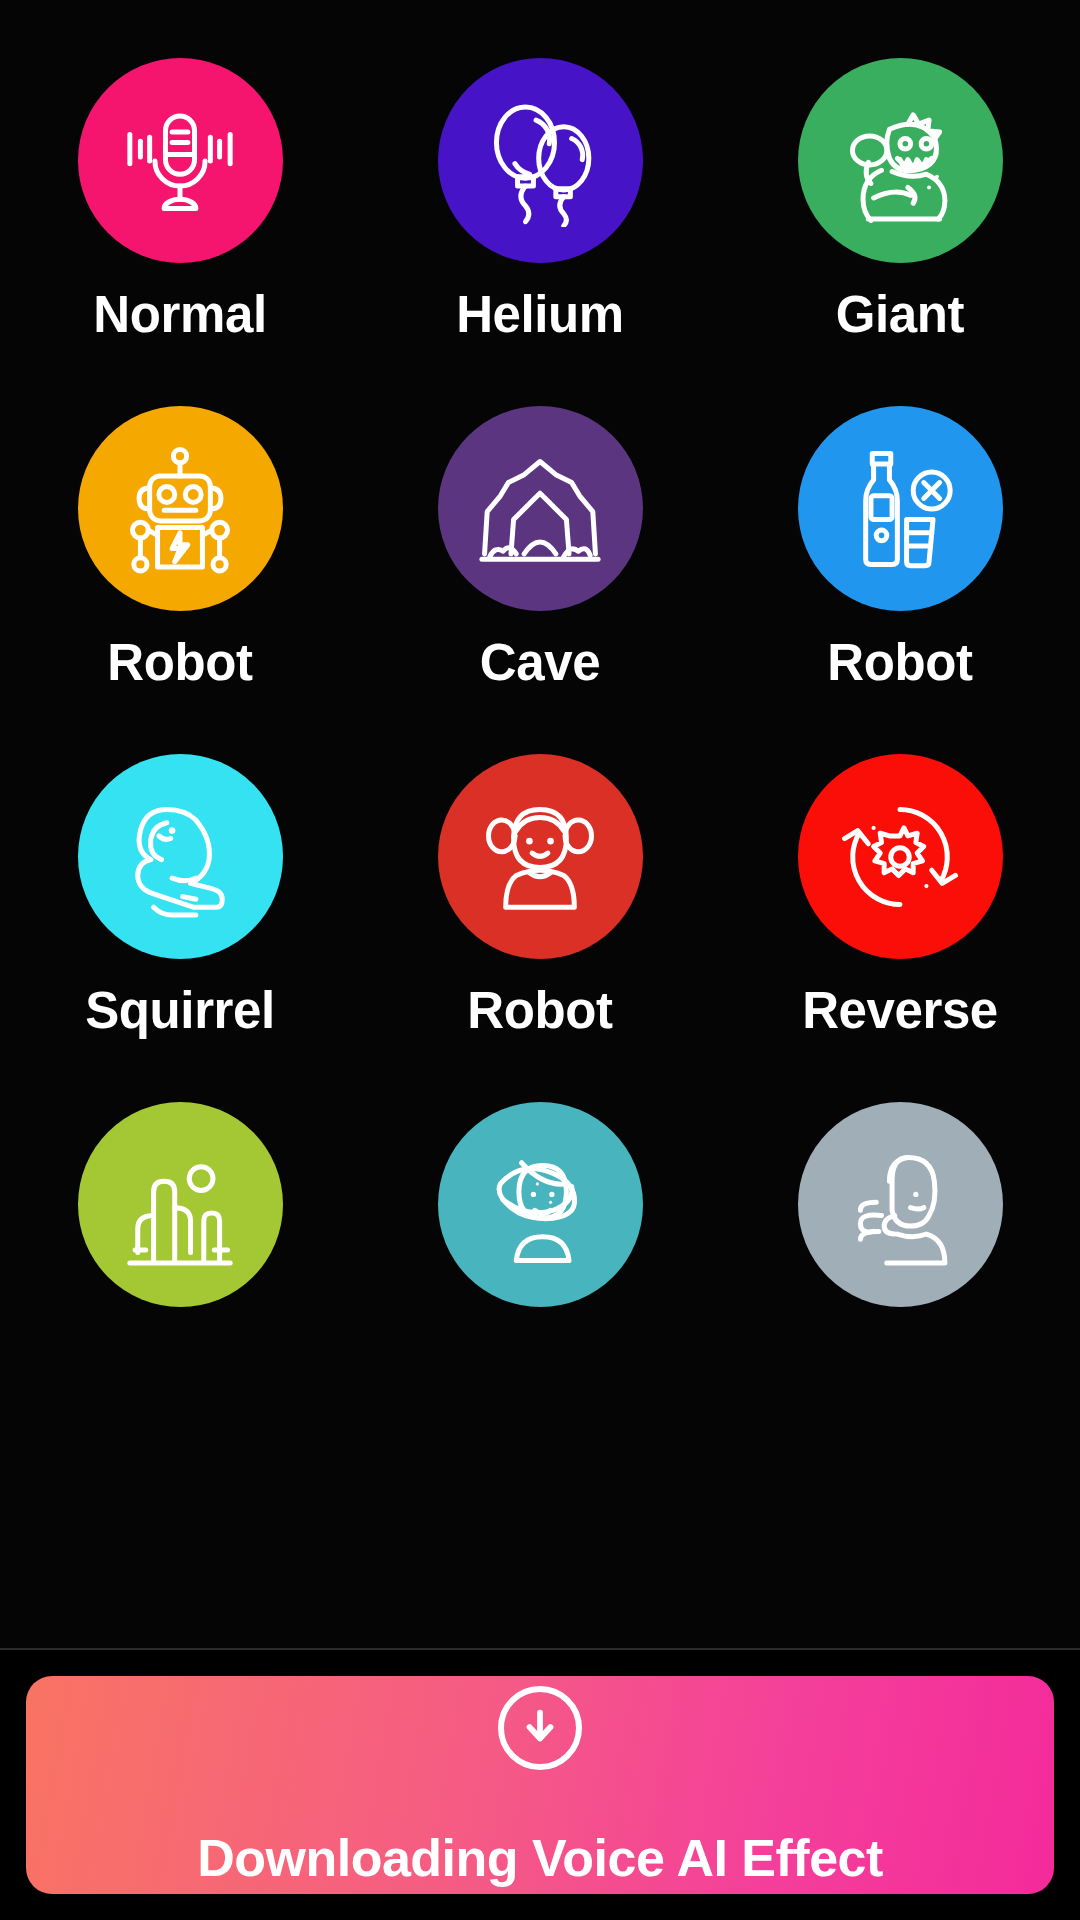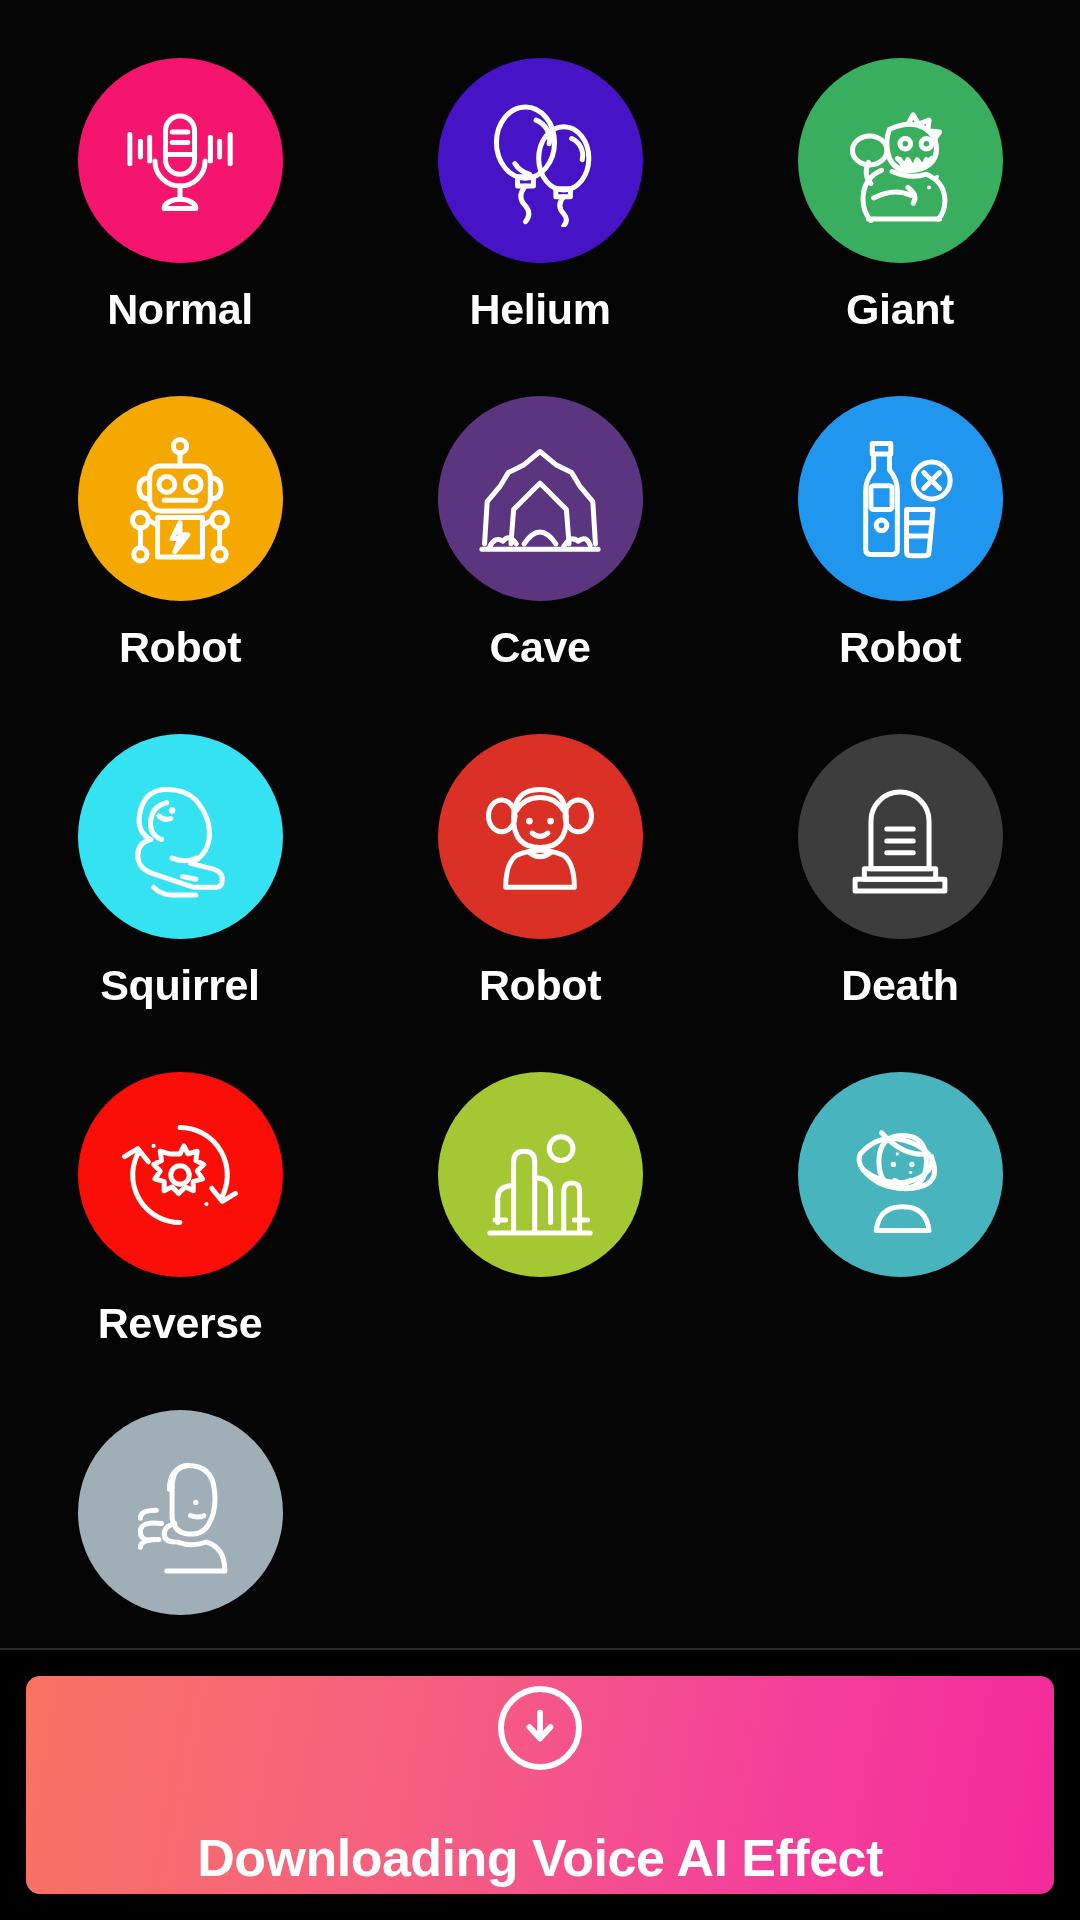--- a/index.html
+++ b/index.html
@@ -48,21 +48,21 @@
     fill:none;
     stroke-width:5;
     stroke-linecap:round;
     stroke-linejoin:round;
     vector-effect:non-scaling-stroke;
   }
   .circle svg .solid { fill:#fff; stroke:none; }
   .label {
     margin-top:22px;
     color:#fff;
-    font-size:43px;
+    font-size:51px;
     font-weight:bold;
     letter-spacing:-0.4px;
     font-family:"Liberation Sans", sans-serif;
     white-space:nowrap;
   }
 
   
   #divider {
     position:absolute;
     left:0; top:1648px;
@@ -76,21 +76,21 @@
     left:0; top:1650px;
     width:1080px; height:270px;
     background:#000;
     display:flex;
     align-items:center;
     justify-content:center;
   }
   #download-banner {
     width:1028px;
     height:218px;
-    border-radius:14px;
+    border-radius:26px;
     background:linear-gradient(100deg,#f97362 0%,#f76a72 18%,#f55a85 45%,#f4409a 72%,#f42a9b 100%);
     display:flex;
     flex-direction:column;
     align-items:center;
     justify-content:center;
     position:relative;
     gap:32px;
   }
   #dl-icon {
     width:84px; height:84px;
@@ -266,33 +266,20 @@
             <circle cx="42" cy="38" r="2.5" class="solid"></circle>
             <circle cx="58" cy="38" r="2.5" class="solid"></circle>
             <path d="M44 47 q6 5 12 0"></path>
             <path d="M32 64 q18 -8 36 0 q8 6 8 24 L24 88 q0 -18 8 -24 z"></path>
             <path d="M42 62 q8 6 16 0"></path>
           </svg>
         </div>
         <div class="label">Robot</div>
       </div>
 
-      <div class="cell">
-        <div class="circle" style="background:#3D3D3D">
-          <svg viewBox="0 0 100 100">
-            <path d="M28 74 L28 38 a22 22 0 0 1 44 0 L72 74 z"></path>
-            <line x1="40" y1="44" x2="60" y2="44"></line>
-            <line x1="40" y1="53" x2="60" y2="53"></line>
-            <line x1="40" y1="62" x2="60" y2="62"></line>
-            <rect x="23" y="74" width="54" height="8"></rect>
-            <rect x="16" y="82" width="68" height="9"></rect>
-          </svg>
-        </div>
-        <div class="label">Death</div>
-      </div>
 
       <div class="cell">
         <div class="circle" style="background:#FB0D08">
           <svg viewBox="0 0 100 100">
             <path d="M50 14 a36 36 0 0 1 31 54"></path>
             <path d="M74 60 l8 10 l10 -6"></path>
             <path d="M50 86 a36 36 0 0 1 -31 -54"></path>
             <path d="M26 40 l-8 -10 l-10 6"></path>
             <path d="M50 34 l3 -6 l3 6 l7 -2 l-1 7 l6 3 l-5 5 l4 6 l-7 2 l0 7 l-6 -3 l-5 5 l-5 -5 l-6 3 l0 -7 l-7 -2 l4 -6 l-5 -5 l6 -3 l-1 -7 l7 2 z"></path>
             <circle cx="50" cy="50" r="7"></circle>

